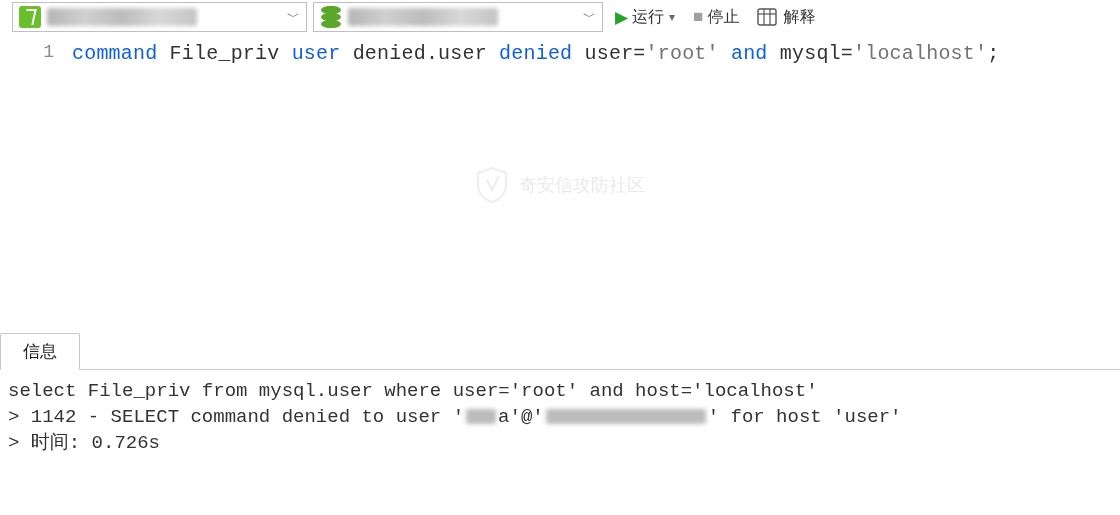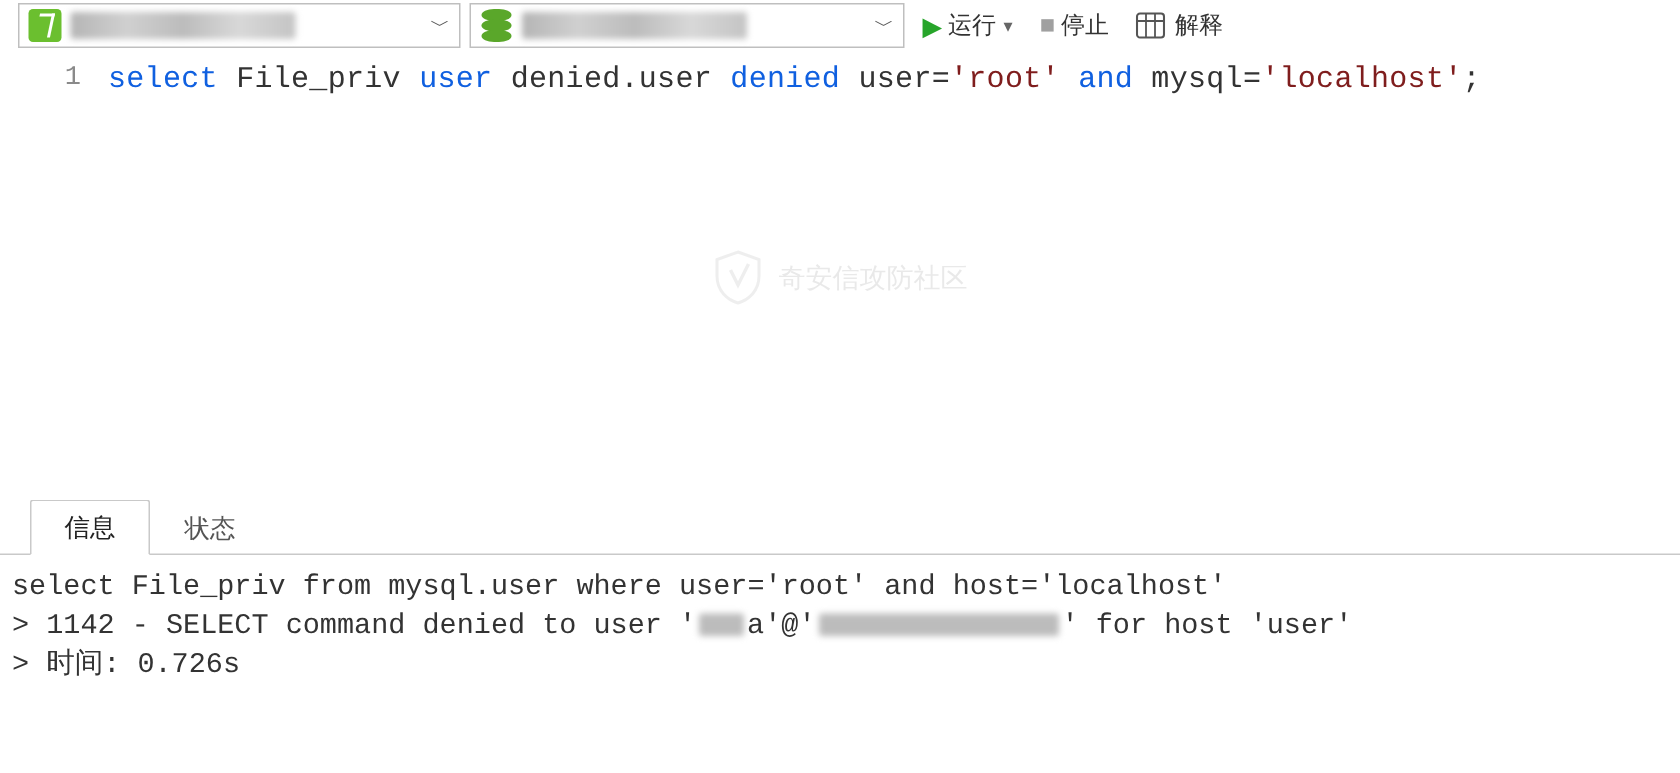--- a/index.html
+++ b/index.html
@@ -120,42 +120,42 @@
     flex: 1;
     padding-top: 6px;
     font-family: Consolas, "Courier New", monospace;
     font-size: 20px;
     white-space: pre;
     color: #333;
     line-height: 24px;
     letter-spacing: 0.2px;
   }
   .kw { color: #1060e0; }
-  .str { color: #7f1d1d; }
+  .str { color: #737373; }
 
   .watermark {
     position: absolute;
     left: 0; right: 0; top: 0; bottom: 0;
     display: flex;
     align-items: center;
     justify-content: center;
     gap: 10px;
     pointer-events: none;
     opacity: 0.18;
     color: #888;
     font-size: 18px;
   }
   .watermark svg { opacity: 0.9; }
 
   
   .tabbar {
     display: flex;
     align-items: flex-end;
     height: 36px;
-    padding-left: 20px;
+    padding-left: 0;
     background: #fff;
     border-bottom: 1px solid #c9c9c9;
   }
   .tab {
     padding: 6px 22px 6px 22px;
     font-size: 17px;
     color: #555;
     border: 1px solid transparent;
     border-bottom: none;
     margin-bottom: -1px;
@@ -232,31 +232,30 @@
       </svg>
     </span>
     <span>解释</span>
   </div>
 </div>
 
 <div class="editor">
   <div class="gutter">
     <div>1</div>
   </div>
-  <div class="code"><span class="kw">select</span><span> File_priv </span><span class="kw">user</span><span> denied.user </span><span class="kw">denied</span><span> user=</span><span class="str">'root'</span><span class="kw"> and </span><span>mysql=</span><span class="str">'localhost'</span><span>;</span></div>
+  <div class="code"><span class="kw">command</span><span> File_priv </span><span class="kw">user</span><span> denied.user </span><span class="kw">denied</span><span> user=</span><span class="str">'root'</span><span class="kw"> and </span><span>mysql=</span><span class="str">'localhost'</span><span>;</span></div>
 
   <div class="watermark">
     <svg width="34" height="38" viewBox="0 0 34 38">
       <path d="M17 2 L31 7 V18 C31 28 24 34 17 36 C10 34 3 28 3 18 V7 Z" fill="none" stroke="#9a9a9a" stroke-width="2"></path>
       <path d="M12 14 L17 24 L24 10" fill="none" stroke="#9a9a9a" stroke-width="2.3"></path>
     </svg>
     <span>奇安信攻防社区</span>
   </div>
 </div>
 
 <div class="tabbar">
   <div class="tab active">信息</div>
-  <div class="tab">状态</div>
 </div>
 
 <div class="output"><span>select File_priv from mysql.user where user='root' and host='localhost'</span>
 <span>&gt; 1142 - SELECT command denied to user '</span><span class="blur-span bw1"></span><span>a'@'</span><span class="blur-span bw2"></span><span>' for host 'user'</span>
 <span>&gt; 时间: 0.726s</span></div>
 
 </body></html>

